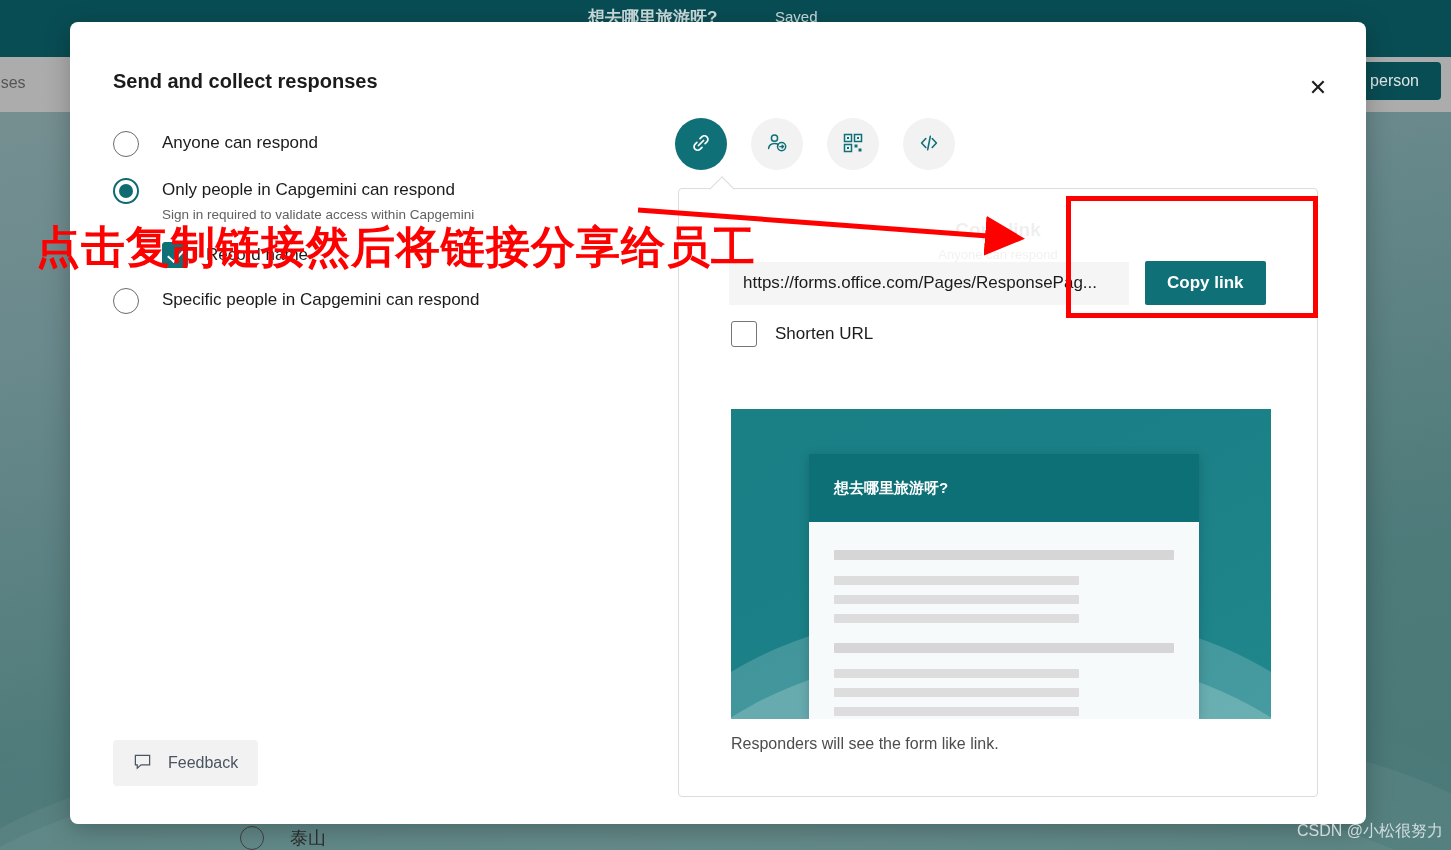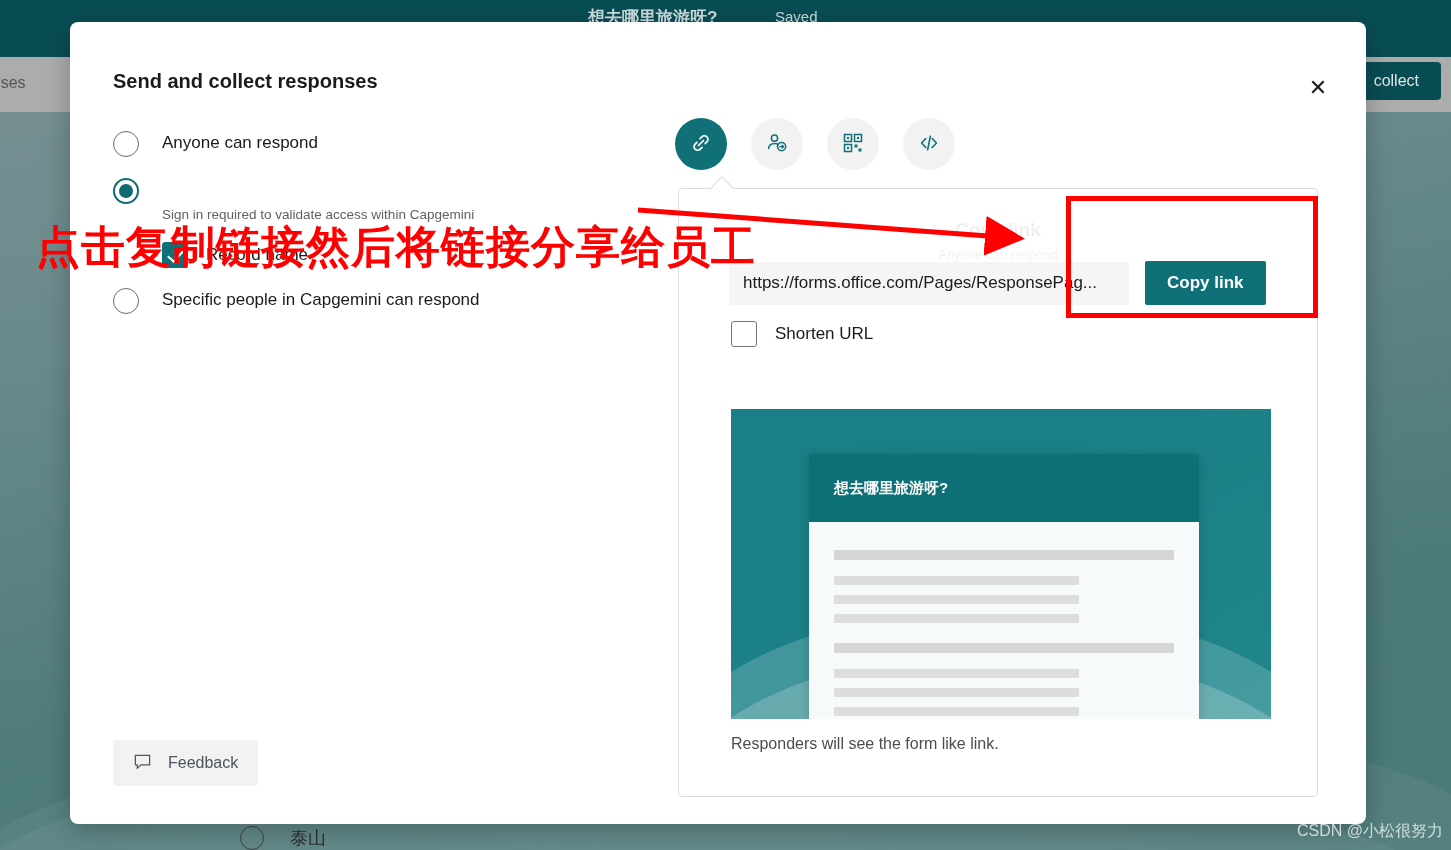--- a/index.html
+++ b/index.html
@@ -283,21 +283,21 @@
     <div class="bg-wave" id="bg-wave-2"></div>
   </div>
 
   <div id="bg-toolstrip"></div>
 
   <div id="bg-topbar"></div>
   <div id="bg-form-title">想去哪里旅游呀?</div>
   <div id="bg-saved">Saved</div>
 
   <div id="bg-left-tab">sponses</div>
-  <div id="bg-collect-btn">collect</div>
+  <div id="bg-collect-btn">person</div>
 
   <div id="bg-question-radio">
     <span class="rd"></span>
     <span class="lbl">泰山</span>
   </div>
 </div>
 
 <div id="scrim"></div>
 
 <div id="modal">
@@ -308,20 +308,21 @@
 
   <div id="left-col">
 
     <div class="opt-row" id="opt-anyone-row">
       <span class="radio"></span>
       <span class="opt-label">Anyone can respond</span>
     </div>
 
     <div class="opt-row" id="opt-only-row">
       <span class="radio checked"></span>
+      <span class="opt-label">Only people in Capgemini can respond</span>
     </div>
     <div class="opt-sub">Sign in required to validate access within Capgemini</div>
 
     <div id="sub-checks">
       <div class="chk-row">
         <span class="checkbox checked"></span>
         <span class="chk-label">Record name</span>
       </div>
     </div>
 

